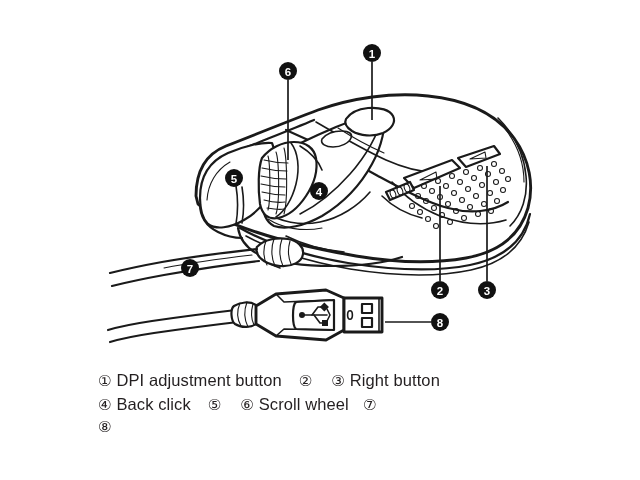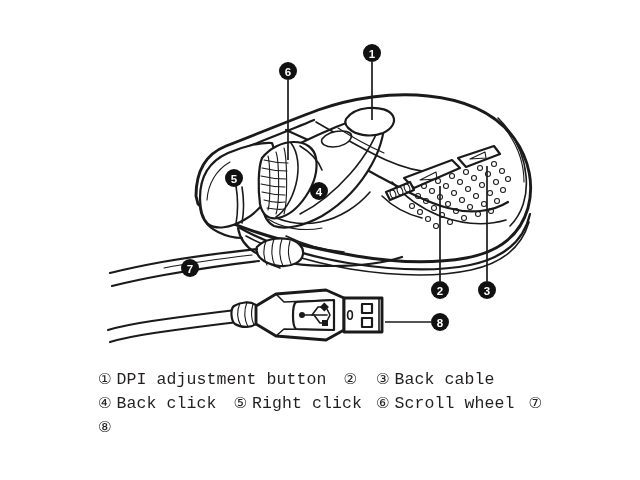--- a/index.html
+++ b/index.html
@@ -79,21 +79,21 @@
     align-items: baseline;
   }
   .legend-num {
     font-family: "DejaVu Sans", sans-serif;
     font-size: 15px;
     line-height: 1;
     color: #231f20;
     margin-right: 5px;
   }
   .legend-label {
-    font-family: Liberation Mono, monospace;
+    font-family: Liberation Sans, sans-serif;
     font-size: 16.5px;
     line-height: 1;
     color: #231f20;
     letter-spacing: 0.1px;
   }
   .gap-wide { margin-left: 17px; }
   .gap-med  { margin-left: 14px; }
 </style>
 </head>
 <body>
@@ -433,32 +433,31 @@
     <div class="legend-row">
       <span class="legend-entry">
         <span class="legend-num">①</span>
         <span class="legend-label">DPI adjustment button</span>
       </span>
       <span class="legend-entry gap-wide">
         <span class="legend-num">②</span>
       </span>
       <span class="legend-entry gap-med">
         <span class="legend-num">③</span>
-        <span class="legend-label">Back cable</span>
+        <span class="legend-label">Right button</span>
       </span>
     </div>
 
     <div class="legend-row">
       <span class="legend-entry">
         <span class="legend-num">④</span>
         <span class="legend-label">Back click</span>
       </span>
       <span class="legend-entry gap-wide">
         <span class="legend-num">⑤</span>
-        <span class="legend-label">Right click</span>
       </span>
       <span class="legend-entry gap-med">
         <span class="legend-num">⑥</span>
         <span class="legend-label">Scroll wheel</span>
       </span>
       <span class="legend-entry gap-med">
         <span class="legend-num">⑦</span>
       </span>
     </div>
 

